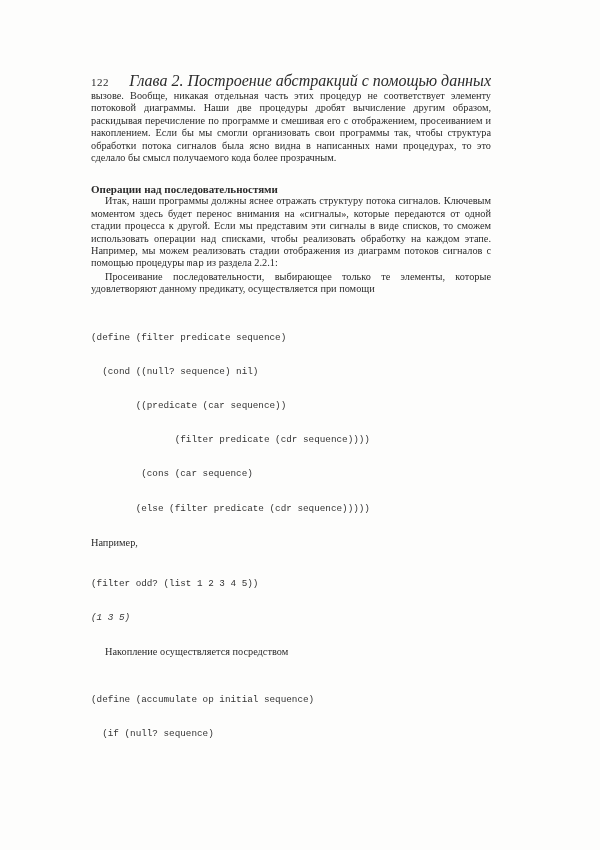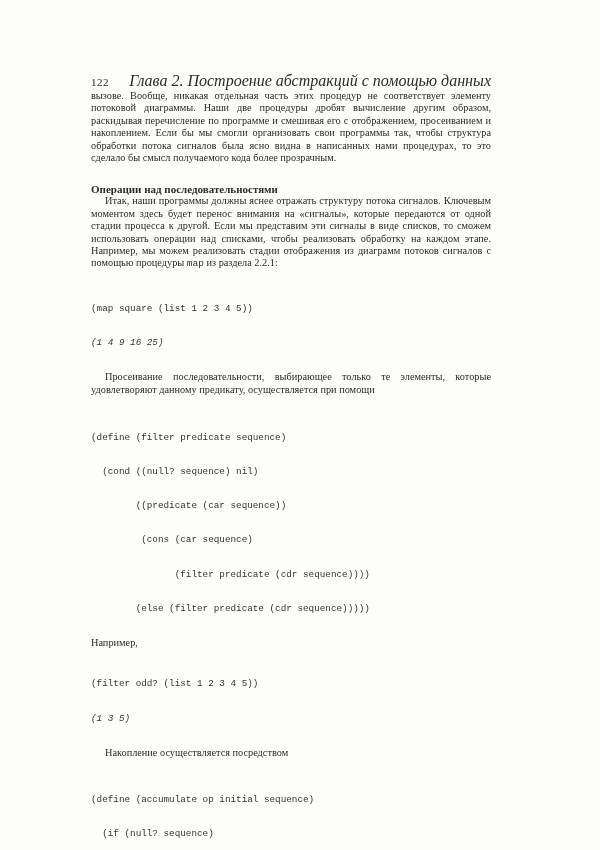--- a/index.html
+++ b/index.html
@@ -72,33 +72,29 @@
       <span class="page-num">122</span>
       <span class="chapter">Глава 2. Построение абстракций с помощью данных</span>
     </div>
 
     <p class="body mt-p1">вызове. Вообще, никакая отдельная часть этих процедур не соответствует элементу потоковой диаграммы. Наши две процедуры дробят вычисление другим образом, раскидывая перечисление по программе и смешивая его с отображением, просеиванием и накоплением. Если бы мы смогли организовать свои программы так, чтобы структура обработки потока сигналов была ясно видна в написанных нами процедурах, то это сделало бы смысл получаемого кода более прозрачным.</p>
 
     <h3 class="heading">Операции над последовательностями</h3>
 
     <p class="body indent mt-p2"><span>Итак, наши программы должны яснее отражать структуру потока сигналов. Ключевым моментом здесь будет перенос внимания на «сигналы», которые передаются от одной стадии процесса к другой. Если мы представим эти сигналы в виде списков, то сможем использовать операции над списками, чтобы реализовать обработку на каждом этапе. Например, мы можем реализовать стадии отображения из диаграмм потоков сигналов с помощью процедуры </span><span class="inline-mono">map</span><span> из раздела 2.2.1:</span></p>
 
-    <div class="code mt-code1">
-      <div class="code-line">(map square (list 1 2 3 4 5))</div>
-      <div class="code-line out">(1 4 9 16 25)</div>
-    </div>
 
     <p class="body indent mt-p3">Просеивание последовательности, выбирающее только те элементы, которые удовлетворяют данному предикату, осуществляется при помощи</p>
 
     <div class="code mt-code2">
       <div class="code-line">(define (filter predicate sequence)</div>
       <div class="code-line">  (cond ((null? sequence) nil)</div>
       <div class="code-line">        ((predicate (car sequence))</div>
+      <div class="code-line">               (filter predicate (cdr sequence))))</div>
       <div class="code-line">         (cons (car sequence)</div>
-      <div class="code-line">               (filter predicate (cdr sequence))))</div>
       <div class="code-line">        (else (filter predicate (cdr sequence)))))</div>
     </div>
 
     <p class="body mt-p4">Например,</p>
 
     <div class="code mt-code3">
       <div class="code-line">(filter odd? (list 1 2 3 4 5))</div>
       <div class="code-line out">(1 3 5)</div>
     </div>
 

